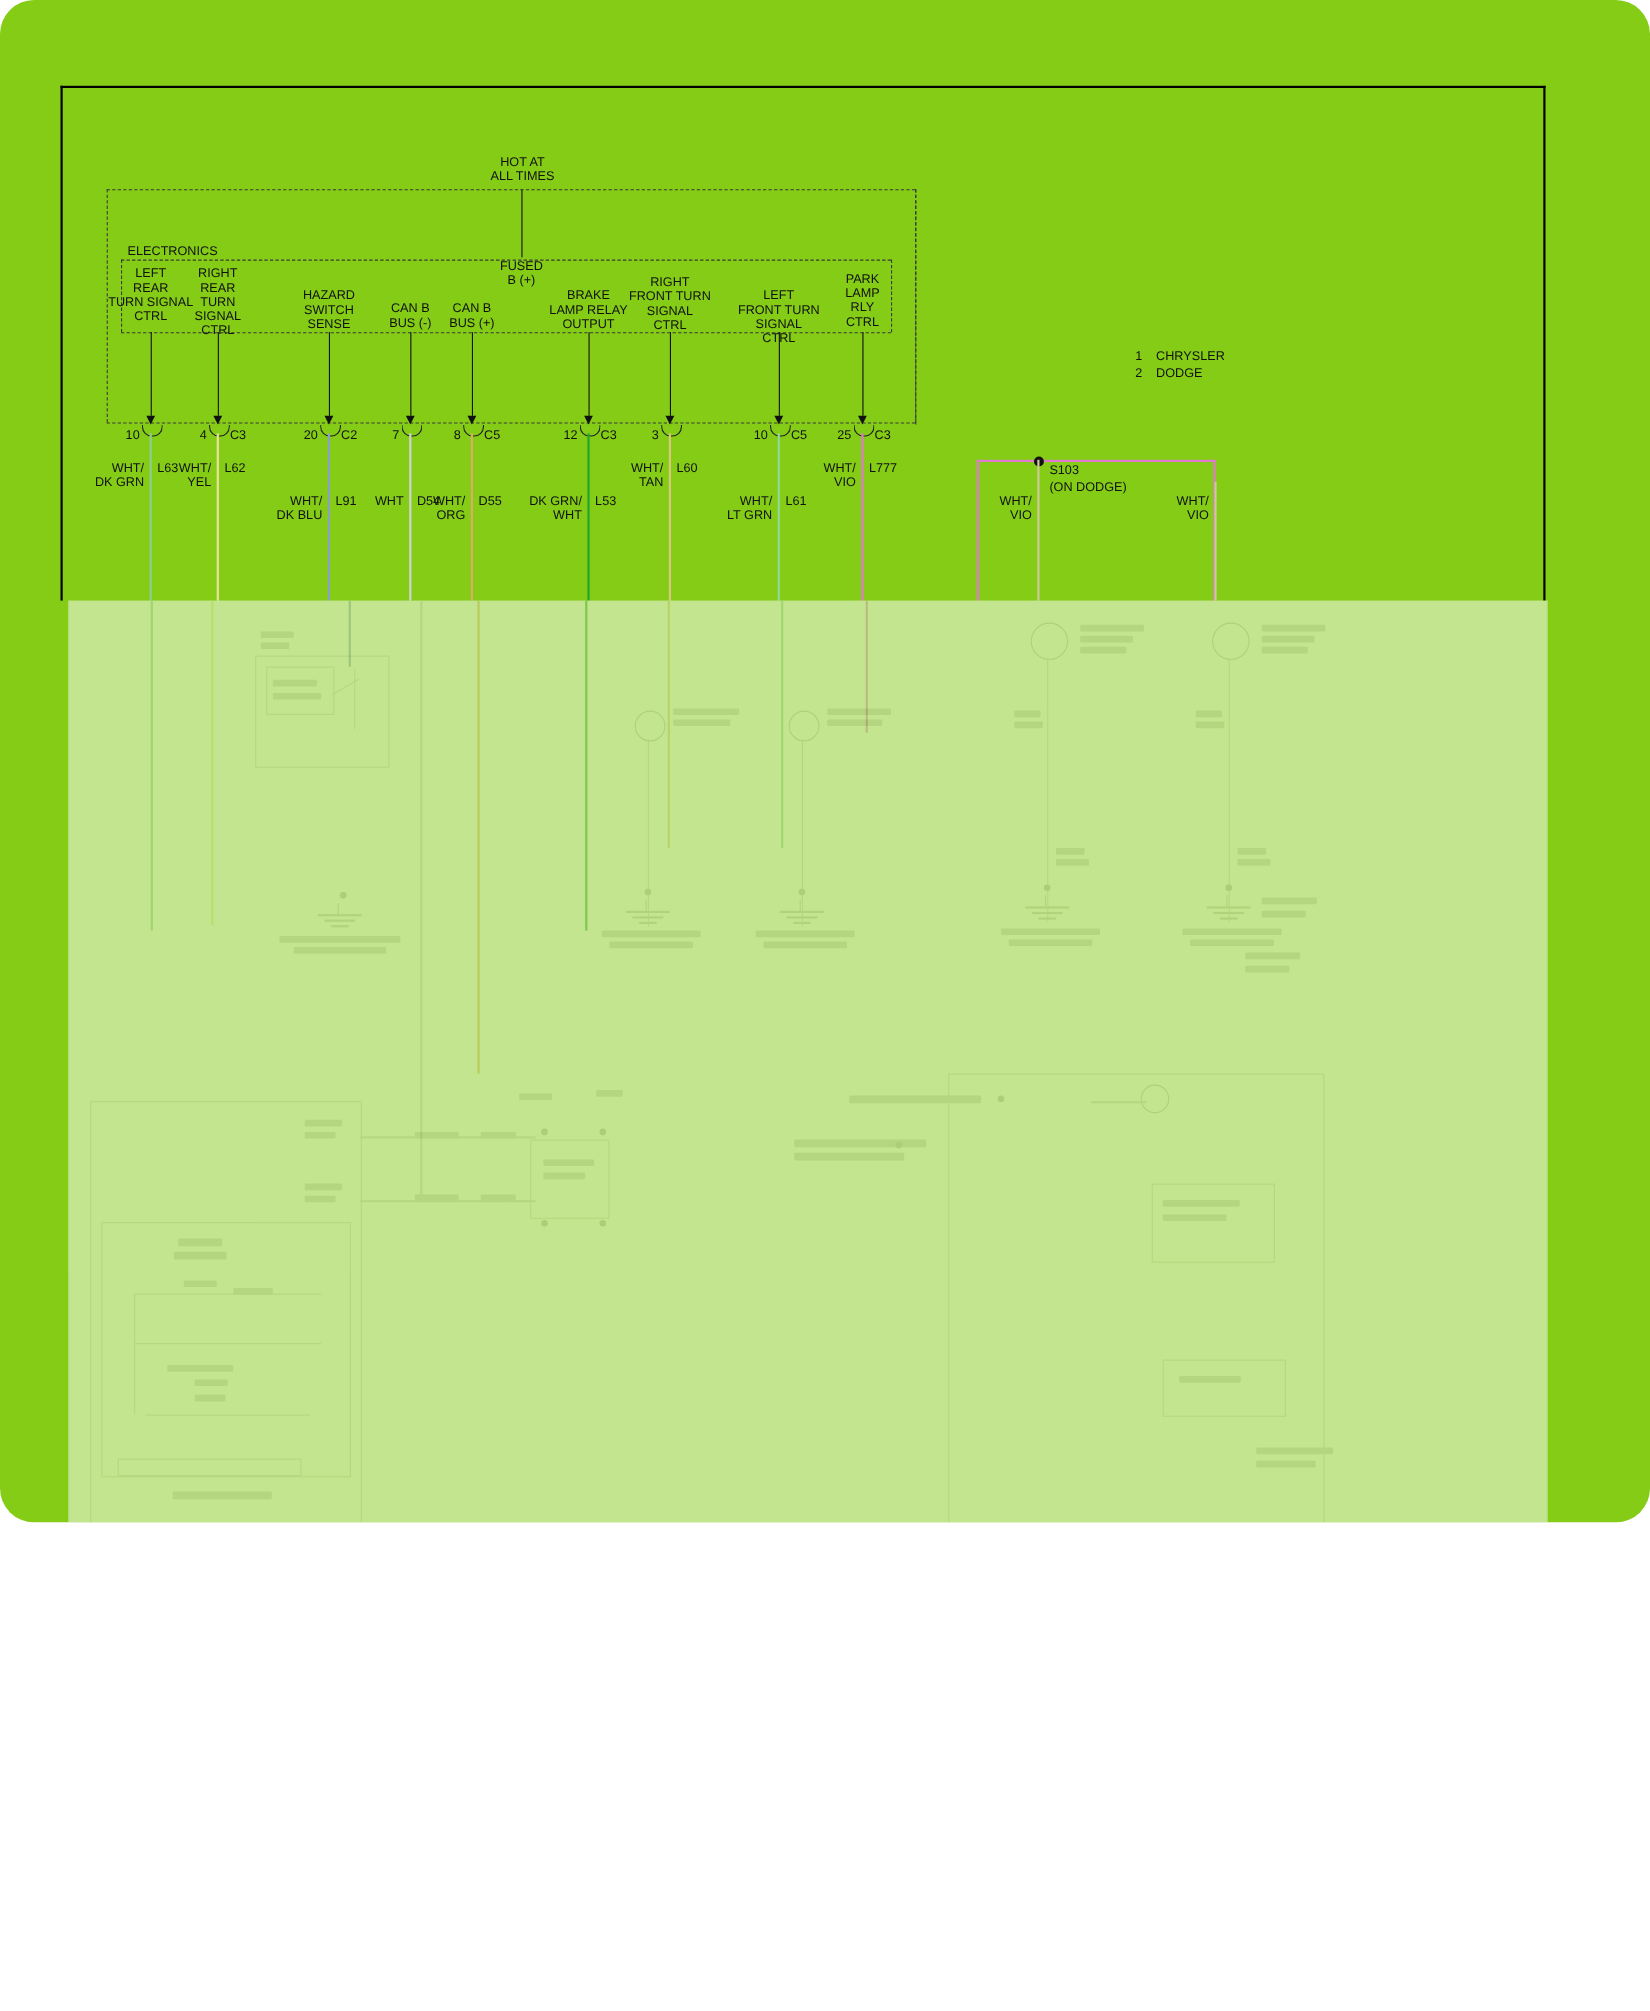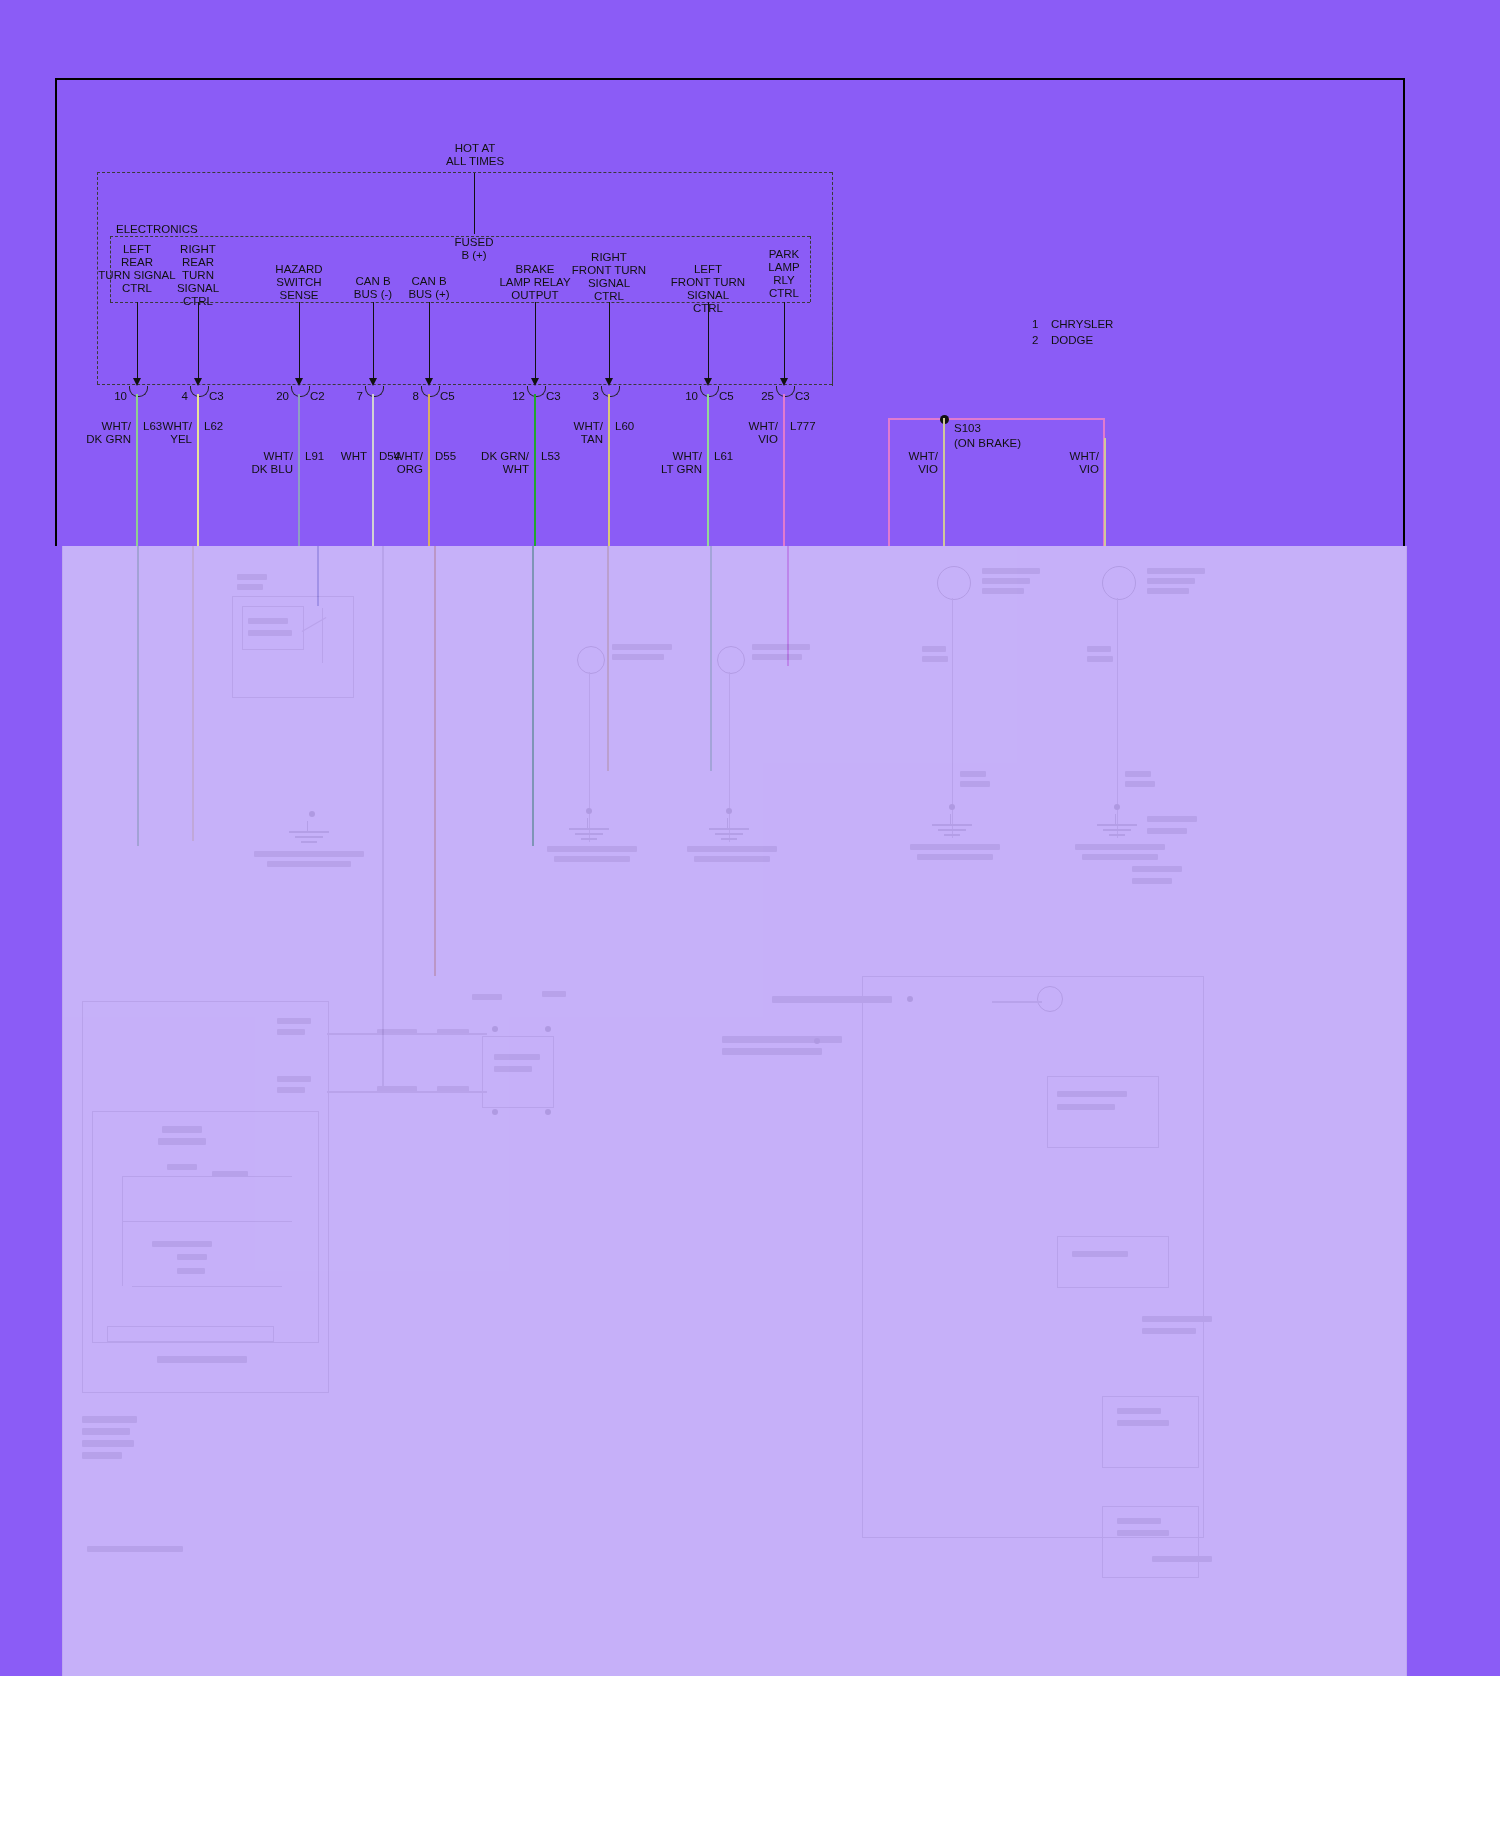--- a/index.html
+++ b/index.html
@@ -1,18 +1,18 @@
 <!DOCTYPE html>
 <html><head>
 <meta charset="utf-8">
 <title>Wiring Diagram</title>
 <style>
   html,body{margin:0;padding:0;background:#ffffff;}
   body{font-family:"Liberation Sans", sans-serif;}
-  #page{position:relative;width:1500px;height:1676px;background:#8b5cf6;overflow:hidden;}
+  #page{position:relative;width:1500px;height:1384px;background:#84cc16;overflow:hidden;border-radius:31px;}
 
   
   .frame-top{position:absolute;left:55px;top:78px;width:1350px;height:2px;background:#000;}
   .frame-left{position:absolute;left:55px;top:78px;width:2px;height:468px;background:#000;}
   .frame-right{position:absolute;left:1403px;top:78px;width:2px;height:468px;background:#000;}
 
   
   .faded-canvas{
     position:absolute;left:62px;top:546px;width:1345px;height:1240px;
     background:#fdfdfd;
@@ -201,21 +201,21 @@
       <div class="t" style="left: 790px; top: 420px;">L777</div>
     </div>
 
   <div id="splice-host">
       <div style="position: absolute; left: 888px; top: 418px; width: 217px; height: 2.2px; background: rgb(224, 122, 208);"></div>
       <div style="position: absolute; left: 888px; top: 418px; width: 2.2px; height: 128px; background: rgb(224, 122, 208);"></div>
       <div style="position: absolute; left: 1103px; top: 418px; width: 2.2px; height: 128px; background: rgb(224, 122, 208);"></div>
       <div class="dot" style="left: 939.5px; top: 414.5px;"></div>
       <div class="wire" style="left: 942.9px; top: 418px; height: 128px; background: rgb(207, 200, 154);"></div>
       <div class="t" style="left: 954px; top: 422px;">S103</div>
-      <div class="t" style="left: 954px; top: 437px;">(ON BRAKE)</div>
+      <div class="t" style="left: 954px; top: 437px;">(ON DODGE)</div>
       <div class="t r" style="left: 852px; top: 450px; width: 86px;">WHT/
 VIO</div>
       <div class="t r" style="left: 1013px; top: 450px; width: 86px;">WHT/
 VIO</div>
       <div class="wire" style="left: 1103.9px; top: 438px; height: 108px; background: rgb(207, 200, 154);"></div>
     </div>
 
   <div class="faded-canvas">
     <div class="fc-border"></div>
 

